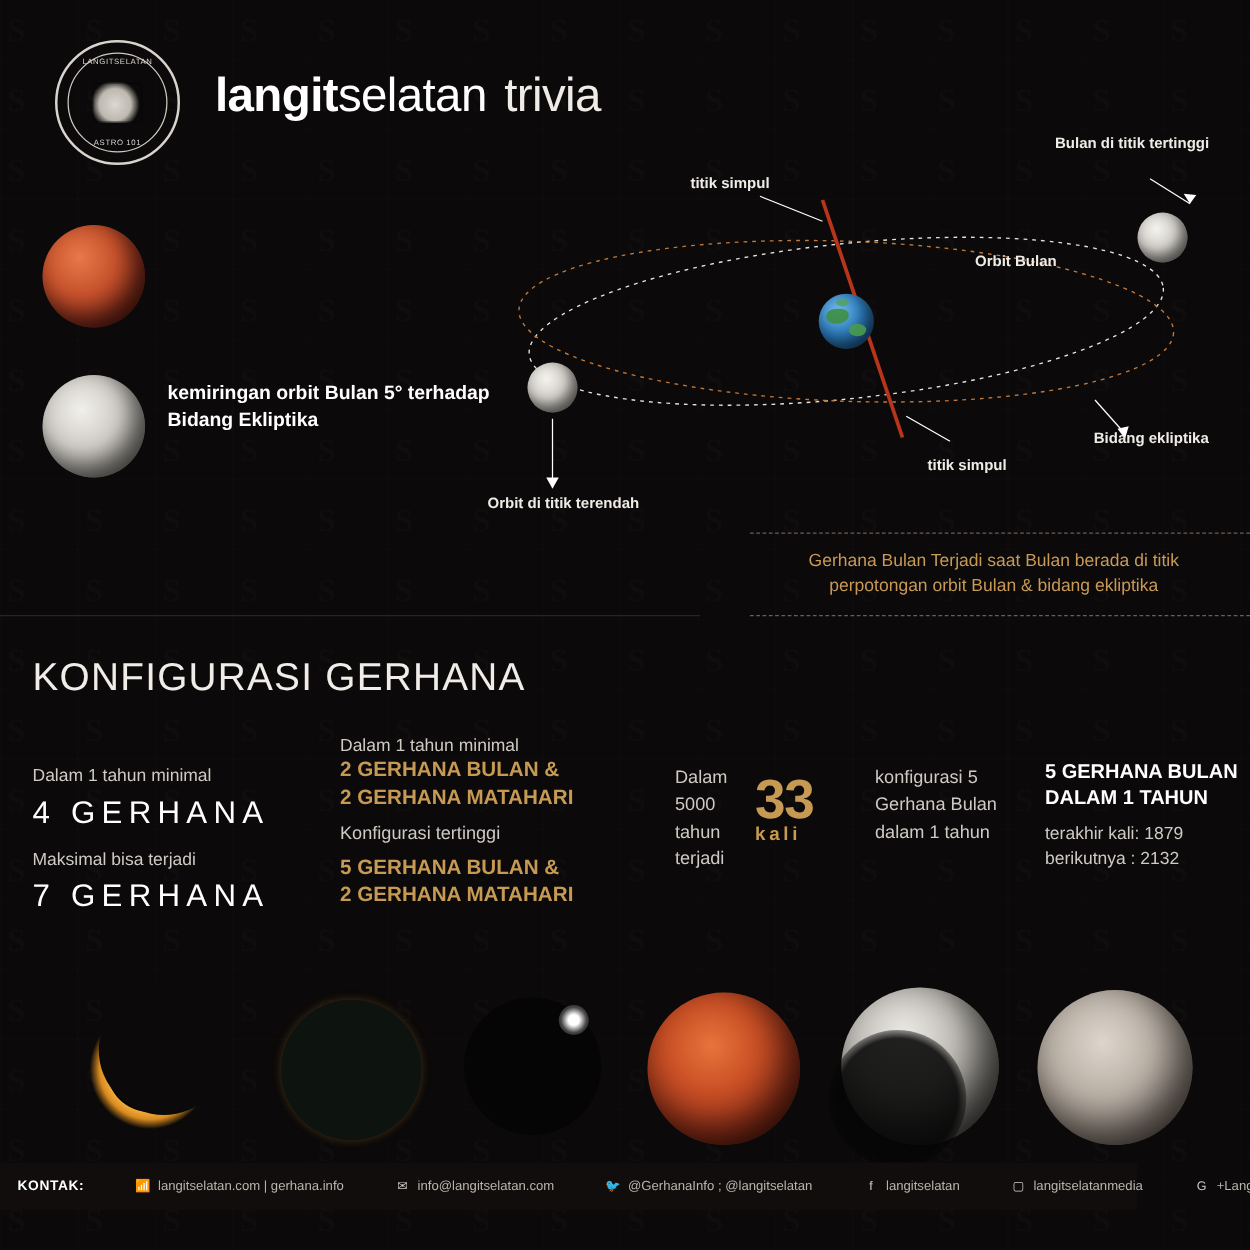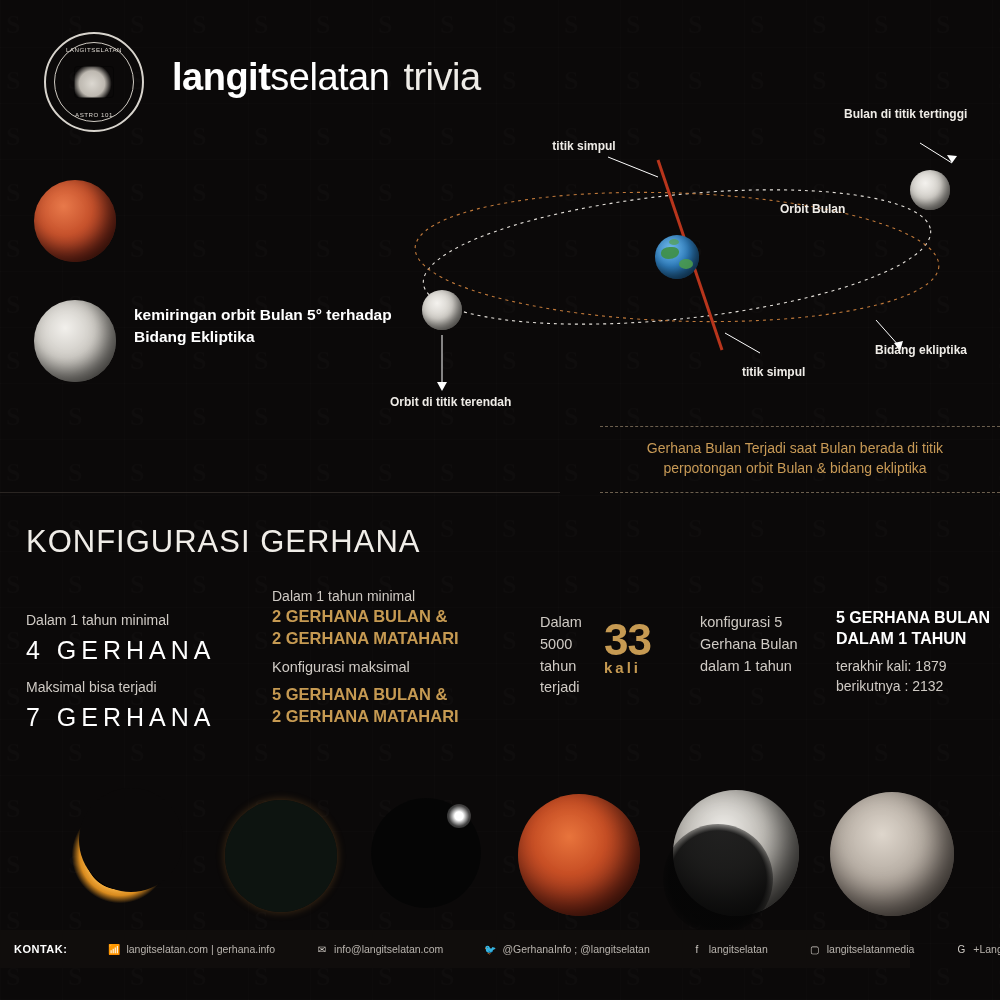--- a/index.html
+++ b/index.html
@@ -474,21 +474,21 @@
     <div>Dalam 1 tahun minimal</div>
     <div class="big">4 GERHANA</div>
     <div>Maksimal bisa terjadi</div>
     <div class="big">7 GERHANA</div>
   </div>
 
   <div class="col" id="col2">
     <div>Dalam 1 tahun minimal</div>
     <div class="gold">2 GERHANA  BULAN &amp;</div>
     <div class="gold">2 GERHANA MATAHARI</div>
-    <div class="plain">Konfigurasi maksimal</div>
+    <div class="plain">Konfigurasi tertinggi</div>
     <div class="gold" style="margin-top:6px;">5 GERHANA  BULAN &amp;</div>
     <div class="gold">2 GERHANA MATAHARI</div>
   </div>
 
   <div class="col" id="col3">
     <div class="lead">Dalam 5000 tahun terjadi</div>
     <div class="num">33</div>
     <div class="kali">kali</div>
     <div class="rest">konfigurasi 5 Gerhana Bulan dalam 1 tahun</div>
   </div>

